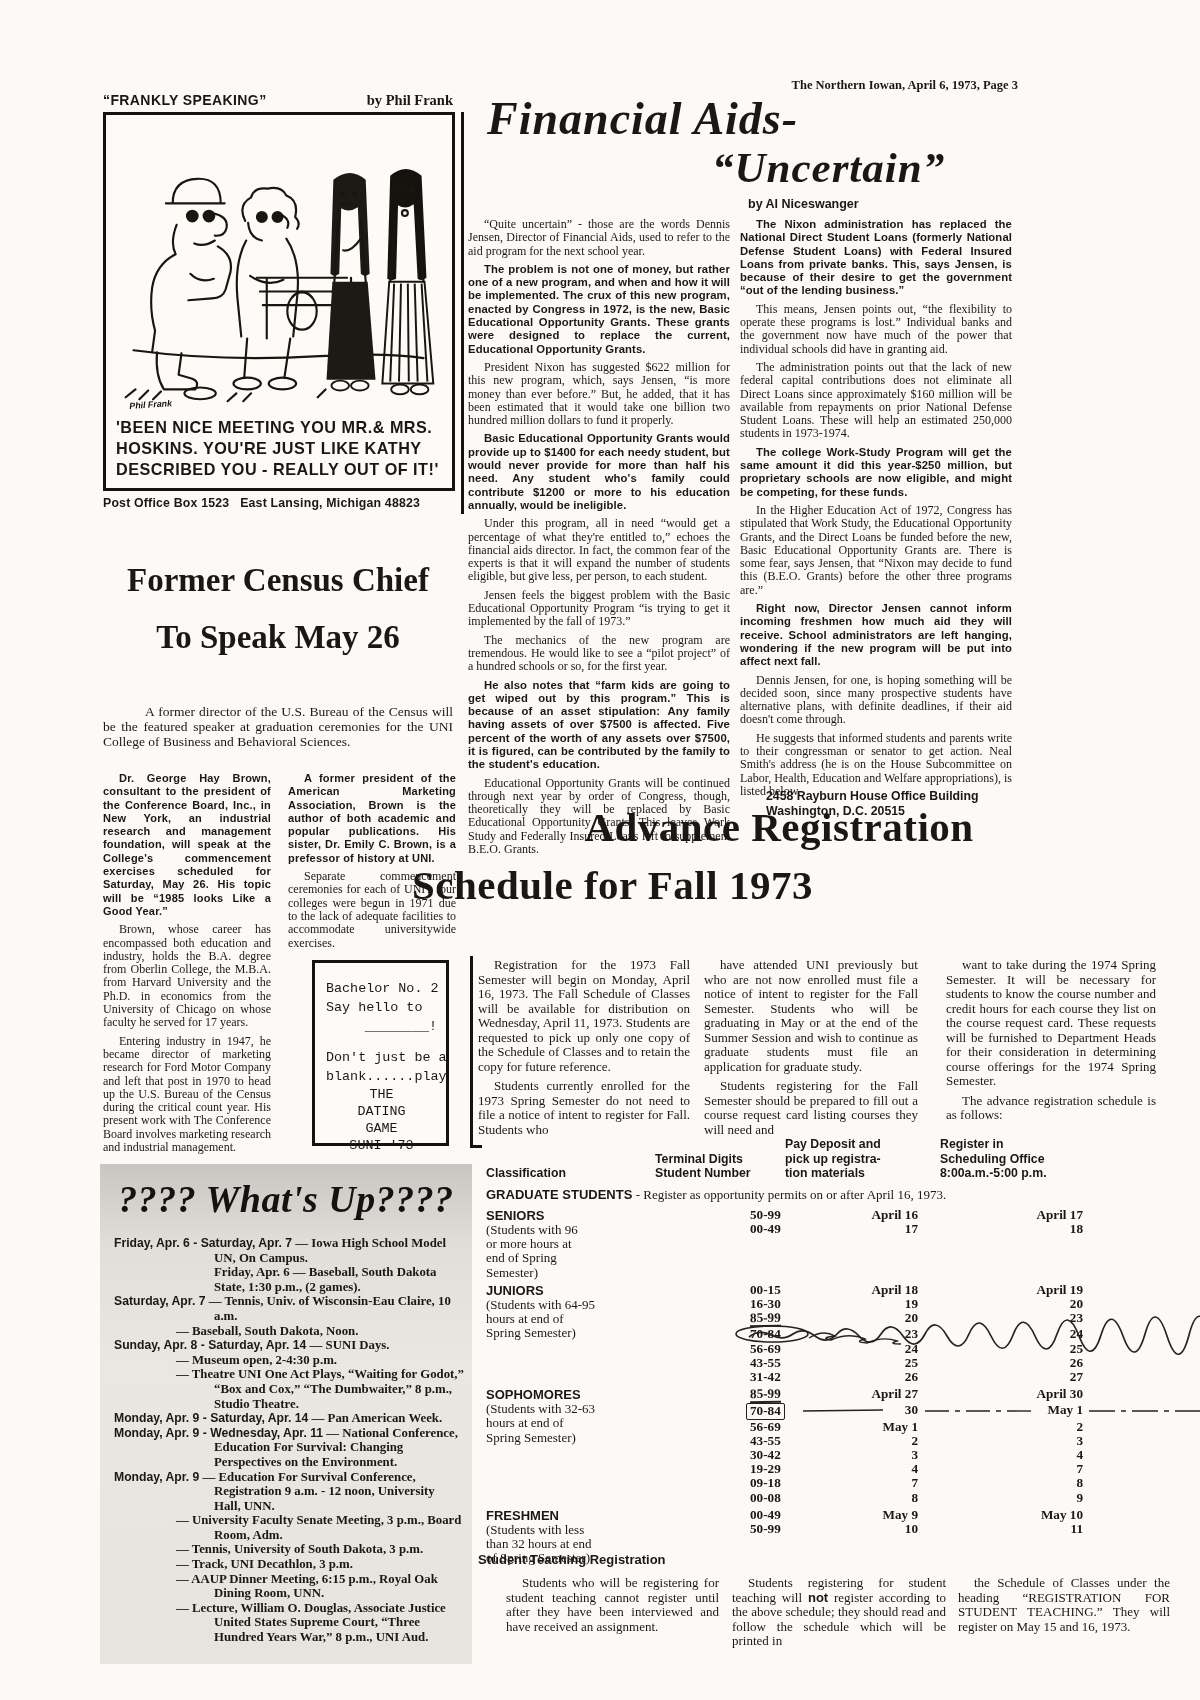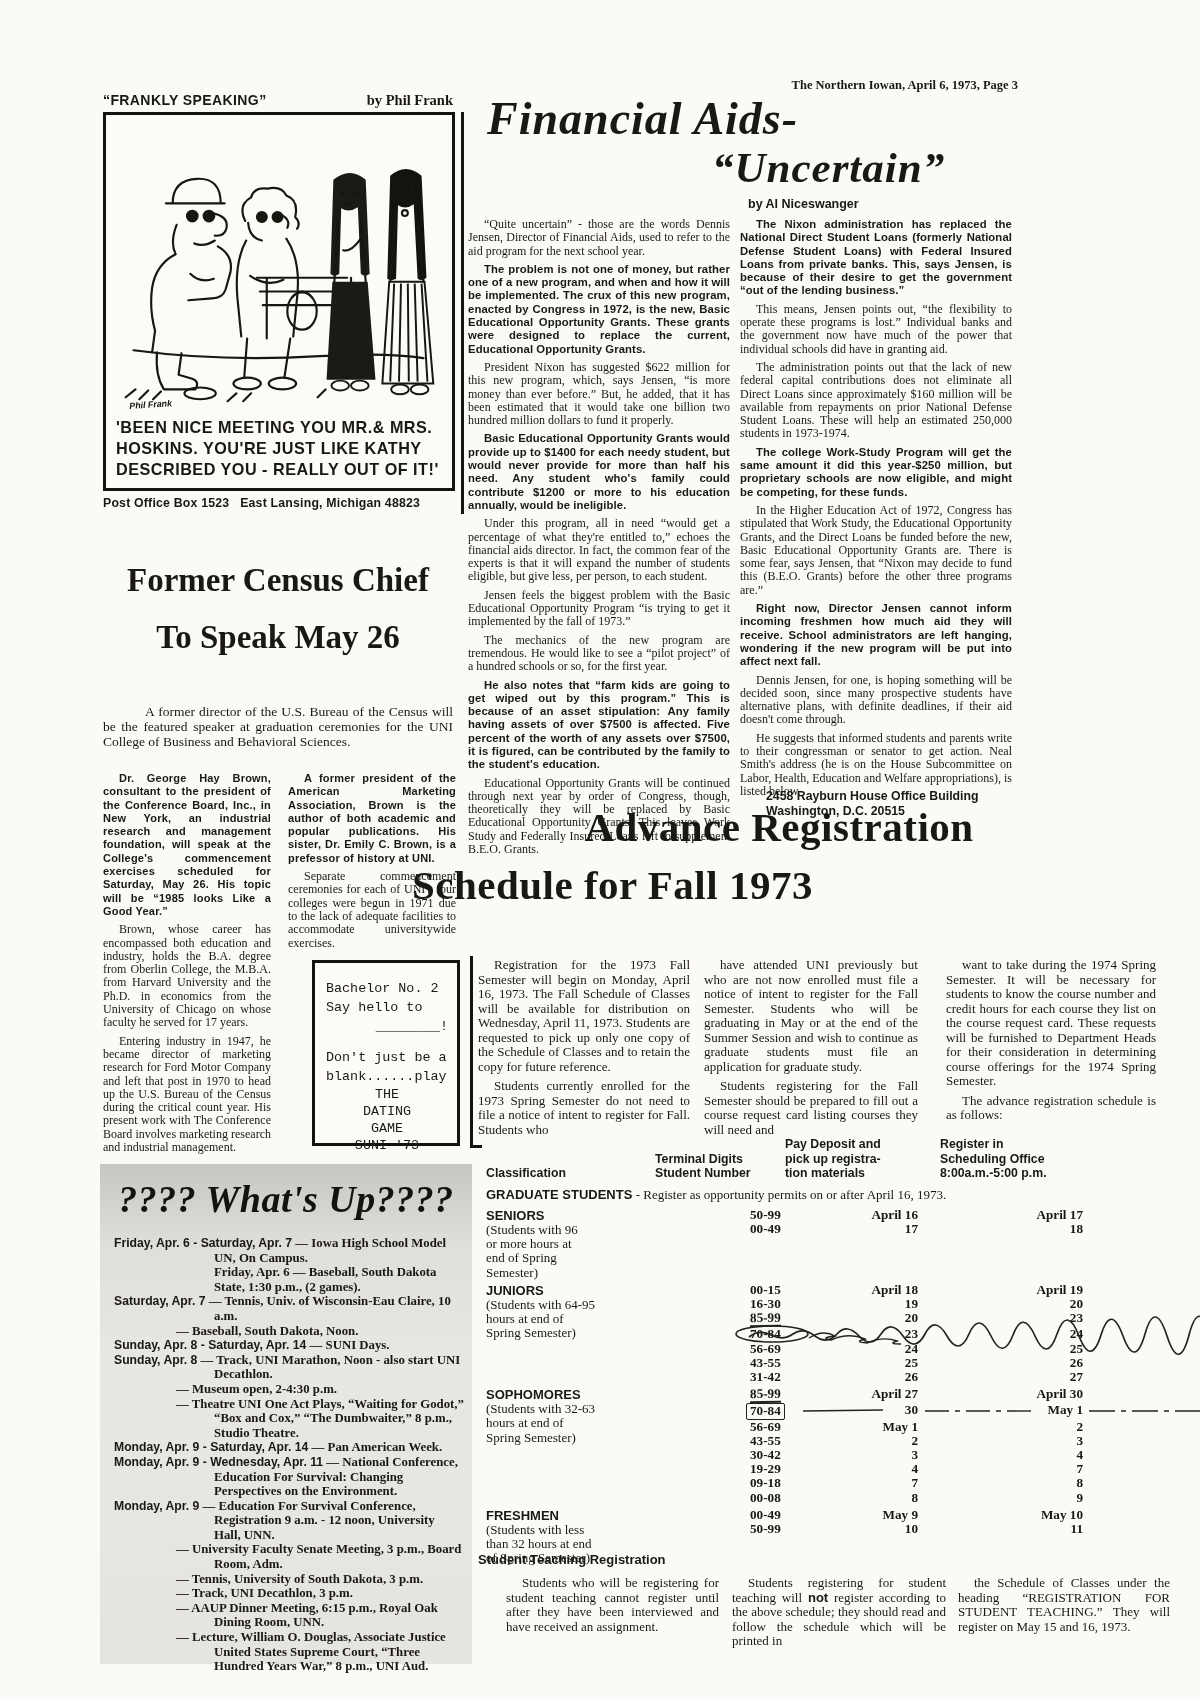--- a/index.html
+++ b/index.html
@@ -47,21 +47,21 @@
   .census-head { left:100px; top:562px; width:356px; text-align:center;
     font:700 33px/36px "Liberation Serif", serif; }
   .census-head .l2 { margin-top:21px; }
   .census-intro { left:103px; top:704px; width:350px;
     font:13.5px/15.2px "Liberation Serif", serif; text-align:justify; text-indent:42px; }
   .census-col1 { left:103px; top:772px; width:168px; }
   .census-col2 { left:288px; top:772px; width:168px; }
   .census-col1 .bold-para, .census-col2 .bold-para { font-size:11px; letter-spacing:.2px; }
 
   
-  .ad-box { left:312px; top:960px; width:148px; height:186px; border:3.5px solid #14130f;
+  .ad-box { left:312px; top:960px; width:137px; height:186px; border:3.5px solid #14130f;
     background:#fcfbf8; padding:16px 9px 0 11px;
     font:13.4px/19px "Liberation Mono","DejaVu Sans Mono", monospace; }
   .ad-line { white-space:pre; }
   .ad-c { text-align:center; white-space:normal; line-height:17px; }
   .ad-r { text-align:right; }
   .ad-gap { height:12px; }
 
   
   .whatsup { left:100px; top:1164px; width:372px; height:500px;
     background:linear-gradient(#c8c6c0, #e0ded8 16%, #e9e7e1 40%, #e6e4de); }
@@ -267,21 +267,20 @@
     </div>
 
   <section class="abs whatsup">
     <div class="wu-title">???? What's Up????</div>
     <div class="wu-events">
         <div class="event ind0"><span class="event-label">Friday, Apr. 6 - Saturday, Apr. 7</span><span class="event-text"> — Iowa High School Model UN, On Campus.</span></div>
         <div class="event ind2"><span class="event-text">Friday, Apr. 6 — Baseball, South Dakota State, 1:30 p.m., (2 games).</span></div>
         <div class="event ind0"><span class="event-label">Saturday, Apr. 7</span><span class="event-text"> — Tennis, Univ. of Wisconsin-Eau Claire, 10 a.m.</span></div>
         <div class="event ind1"><span class="event-text">— Baseball, South Dakota, Noon.</span></div>
         <div class="event ind0"><span class="event-label">Sunday, Apr. 8 - Saturday, Apr. 14</span><span class="event-text"> — SUNI Days.</span></div>
-        <div class="event ind0"><span class="event-label">Sunday, Apr. 8</span><span class="event-text"> — Track, UNI Marathon, Noon - also start UNI Decathlon.</span></div>
         <div class="event ind1"><span class="event-text">— Museum open, 2-4:30 p.m.</span></div>
         <div class="event ind1"><span class="event-text">— Theatre UNI One Act Plays, “Waiting for Godot,” “Box and Cox,” “The Dumbwaiter,” 8 p.m., Studio Theatre.</span></div>
         <div class="event ind0"><span class="event-label">Monday, Apr. 9 - Saturday, Apr. 14</span><span class="event-text"> — Pan American Week.</span></div>
         <div class="event ind0"><span class="event-label">Monday, Apr. 9 - Wednesday, Apr. 11</span><span class="event-text"> — National Conference, Education For Survival: Changing Perspectives on the Environment.</span></div>
         <div class="event ind0"><span class="event-label">Monday, Apr. 9</span><span class="event-text"> — Education For Survival Conference, Registration 9 a.m. - 12 noon, University Hall, UNN.</span></div>
         <div class="event ind1"><span class="event-text">— University Faculty Senate Meeting, 3 p.m., Board Room, Adm.</span></div>
         <div class="event ind1"><span class="event-text">— Tennis, University of South Dakota, 3 p.m.</span></div>
         <div class="event ind1"><span class="event-text">— Track, UNI Decathlon, 3 p.m.</span></div>
         <div class="event ind1"><span class="event-text">— AAUP Dinner Meeting, 6:15 p.m., Royal Oak Dining Room, UNN.</span></div>
         <div class="event ind1"><span class="event-text">— Lecture, William O. Douglas, Associate Justice United States Supreme Court, “Three Hundred Years War,” 8 p.m., UNI Aud.</span></div>

